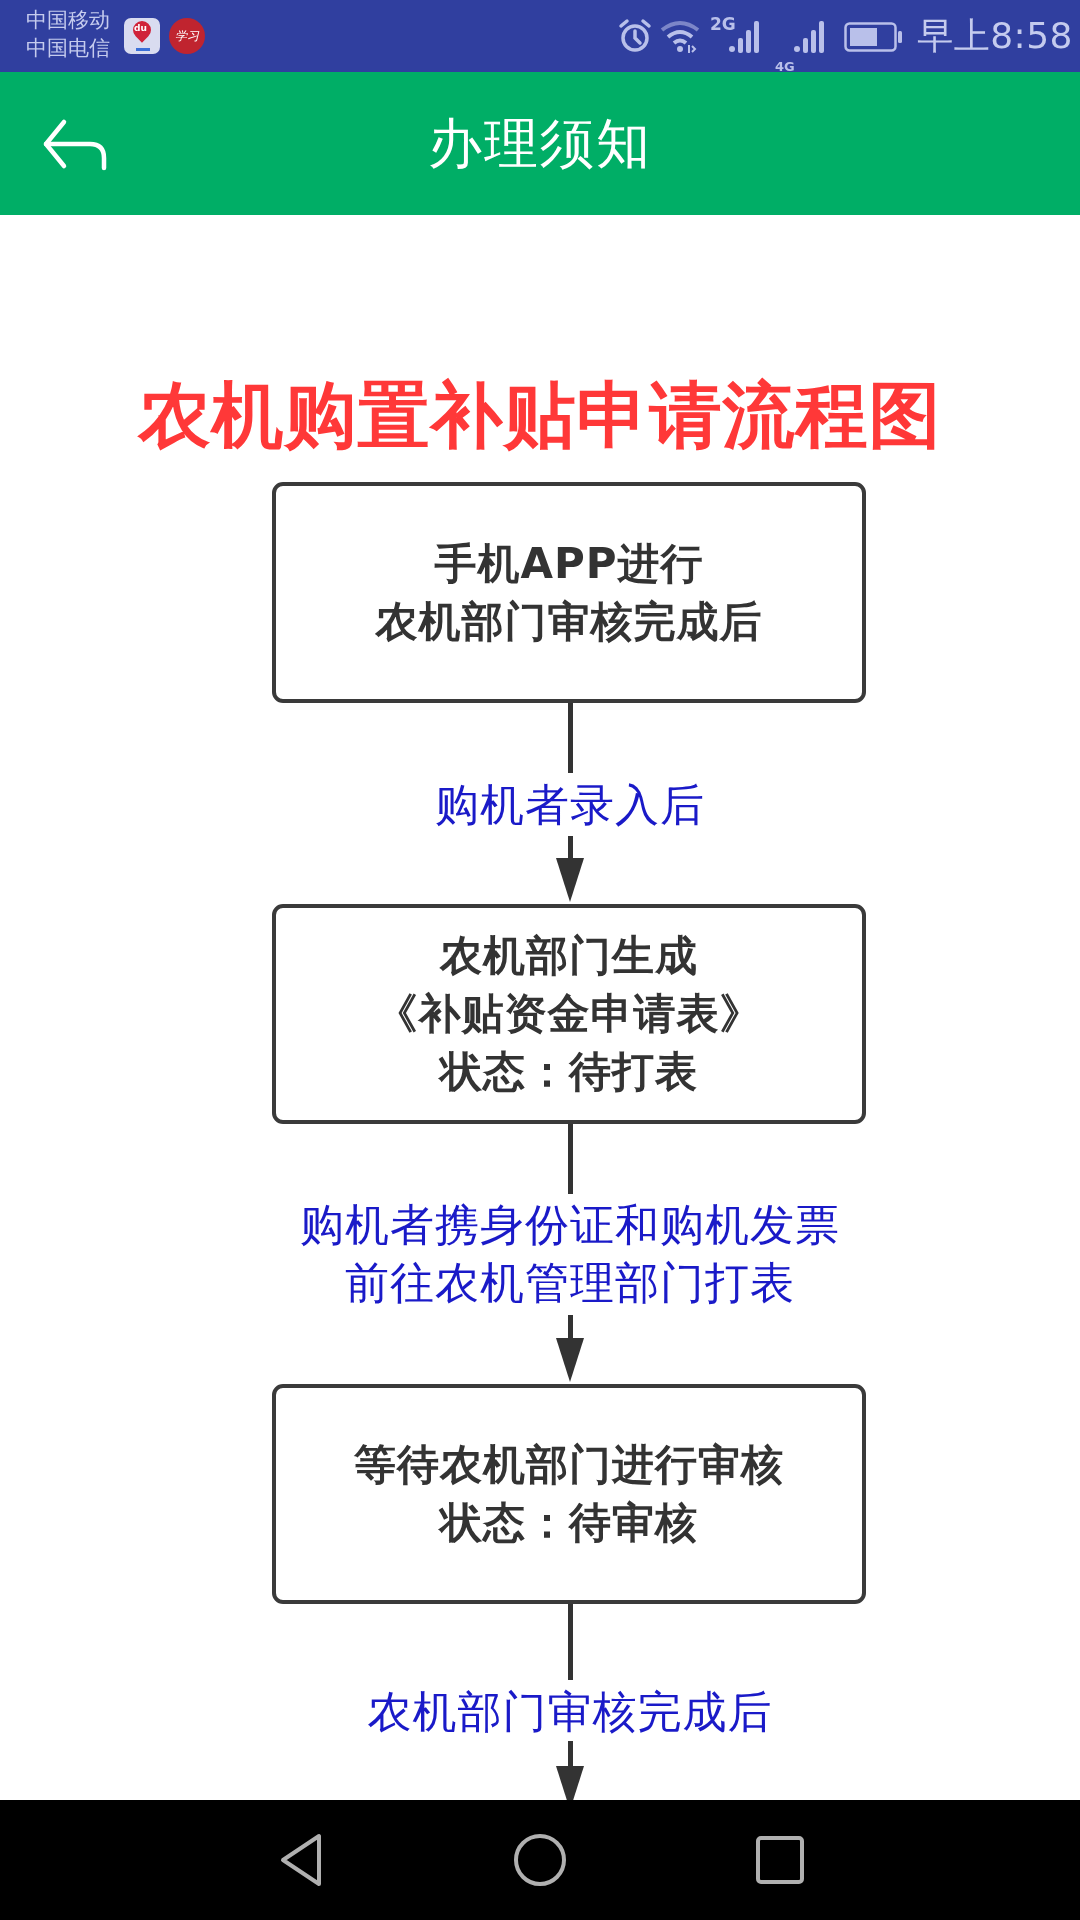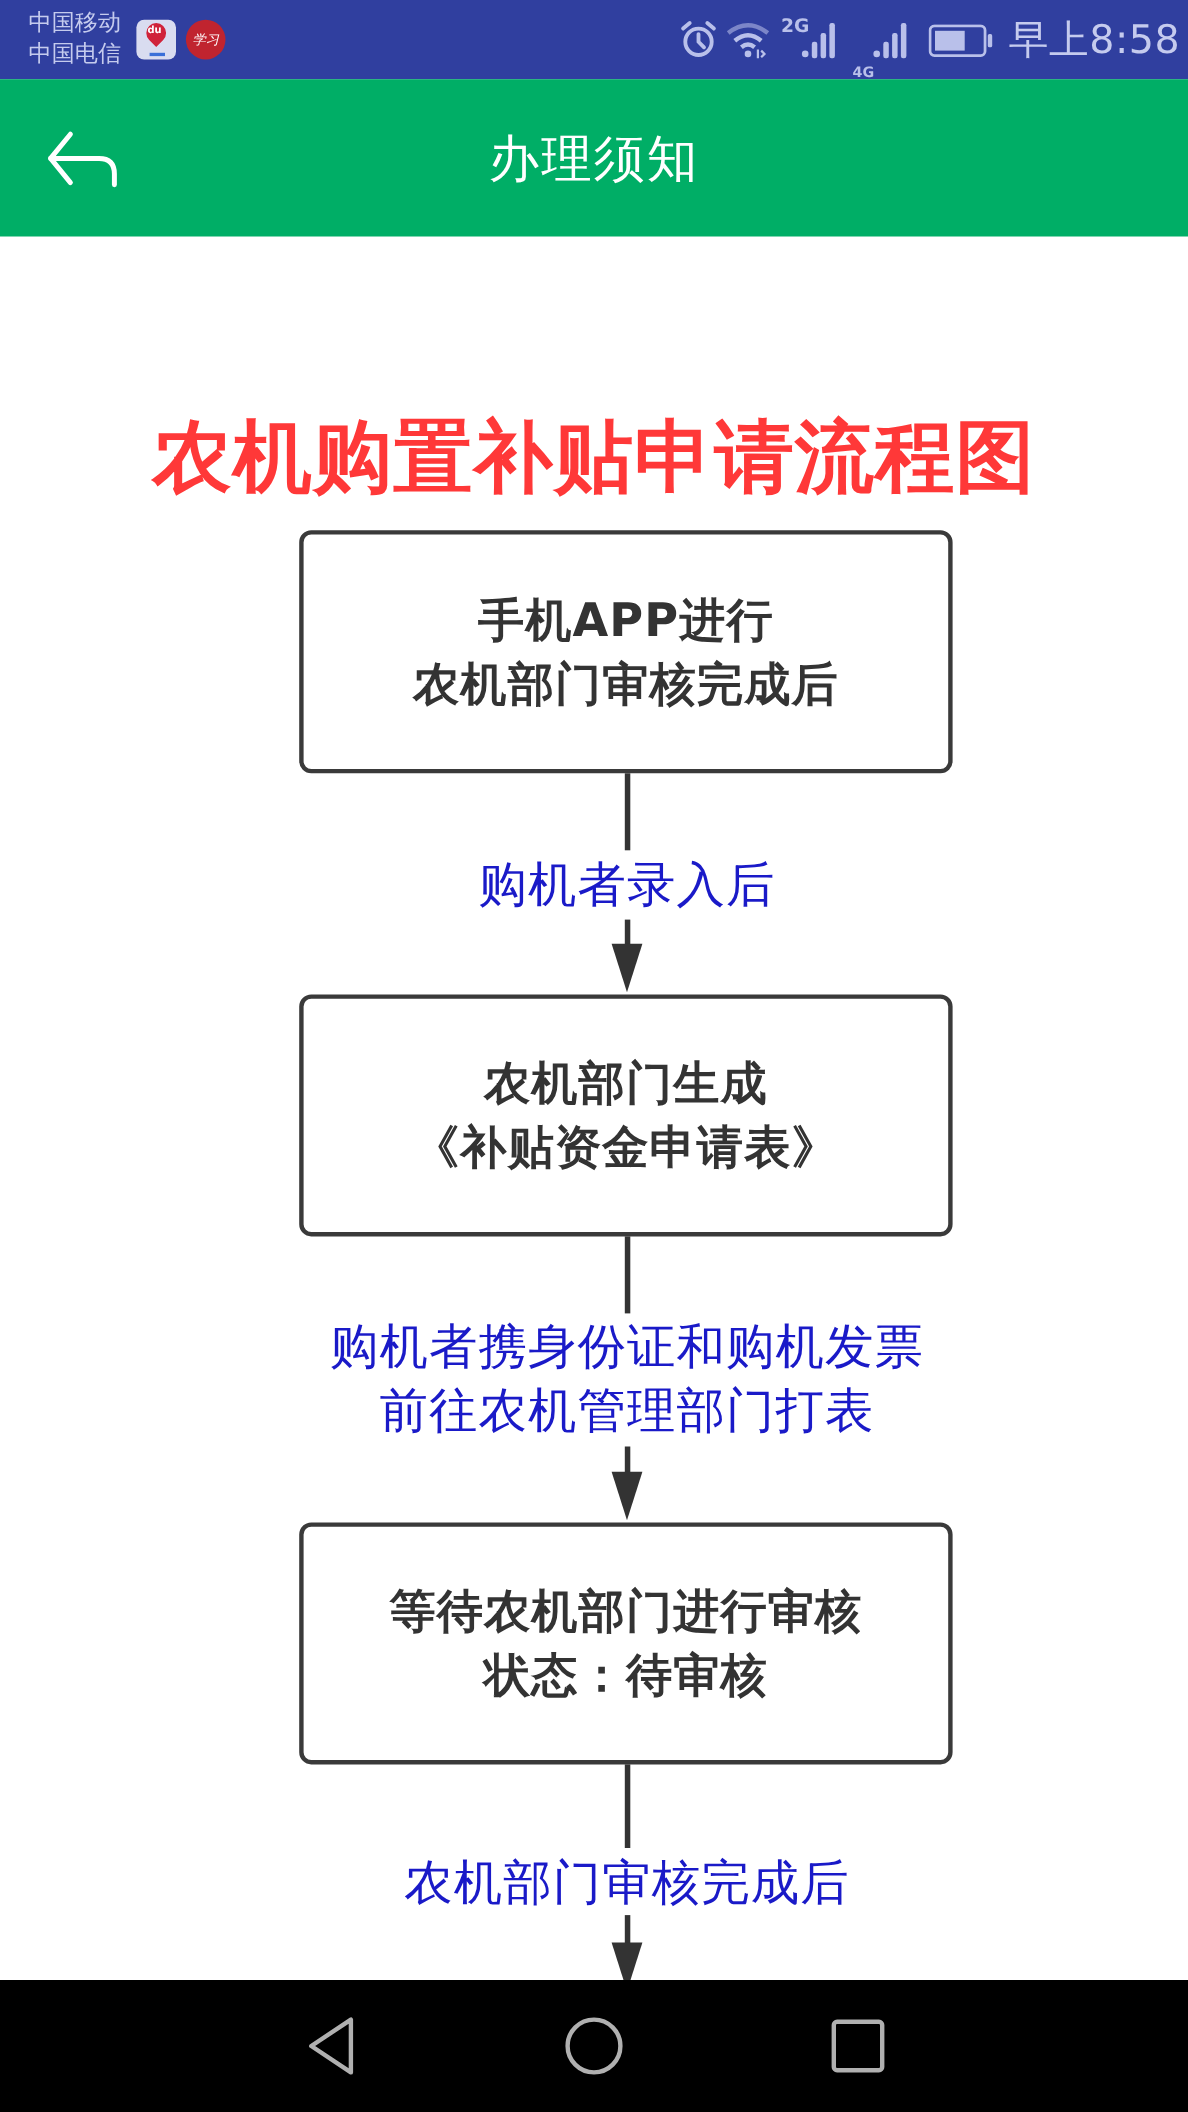--- a/index.html
+++ b/index.html
@@ -31,21 +31,21 @@
   .sb-icon { position:absolute; top:18px; }
   .sb-time { position:absolute; right:26px; top:12px; font-size:36px; color:#c5cbee; letter-spacing:0.5px; }
 
   
   .toolbar {
     position:absolute; left:0; top:72px; width:1080px; height:143px; background:#00AE66;
   }
   .back-btn { position:absolute; left:30px; top:36px; width:90px; height:72px; cursor:pointer; }
   .toolbar-title {
     position:absolute; left:0; right:0; top:44px; text-align:center;
-    font-size:46px; color:#ffffff; line-height:56px; letter-spacing:2px;
+    font-size:54px; color:#ffffff; line-height:56px; letter-spacing:2px;
   }
 
   
   .fc-title {
     position:absolute; left:0; width:1080px; top:372px; text-align:center;
     color:#ff3838; font-size:72px; font-weight:bold; line-height:86px; letter-spacing:1px;
     font-family: "DejaVu Sans", sans-serif;
   }
   .fc-box {
     position:absolute; left:272px; width:586px; border:4px solid #3a3a3a; border-radius:11px;
@@ -150,20 +150,21 @@
   <div class="fc-line" style="top:703px; height:70px;"></div>
   <div class="fc-label" style="top:776px;">
     <span>购机者录入后</span>
   </div>
   <div class="fc-line" style="top:836px; height:24px;"></div>
   <div class="fc-arrow" style="top:858px;"></div>
 
   <div class="fc-box" style="top:904px; height:212px;">
     <span>农机部门生成</span>
     <span>《补贴资金申请表》</span>
+    <span>状态：待打表</span>
   </div>
 
   <div class="fc-line" style="top:1124px; height:70px;"></div>
   <div class="fc-label" style="top:1196px;">
     <span>购机者携身份证和购机发票</span>
     <span>前往农机管理部门打表</span>
   </div>
   <div class="fc-line" style="top:1315px; height:26px;"></div>
   <div class="fc-arrow" style="top:1338px;"></div>
 

